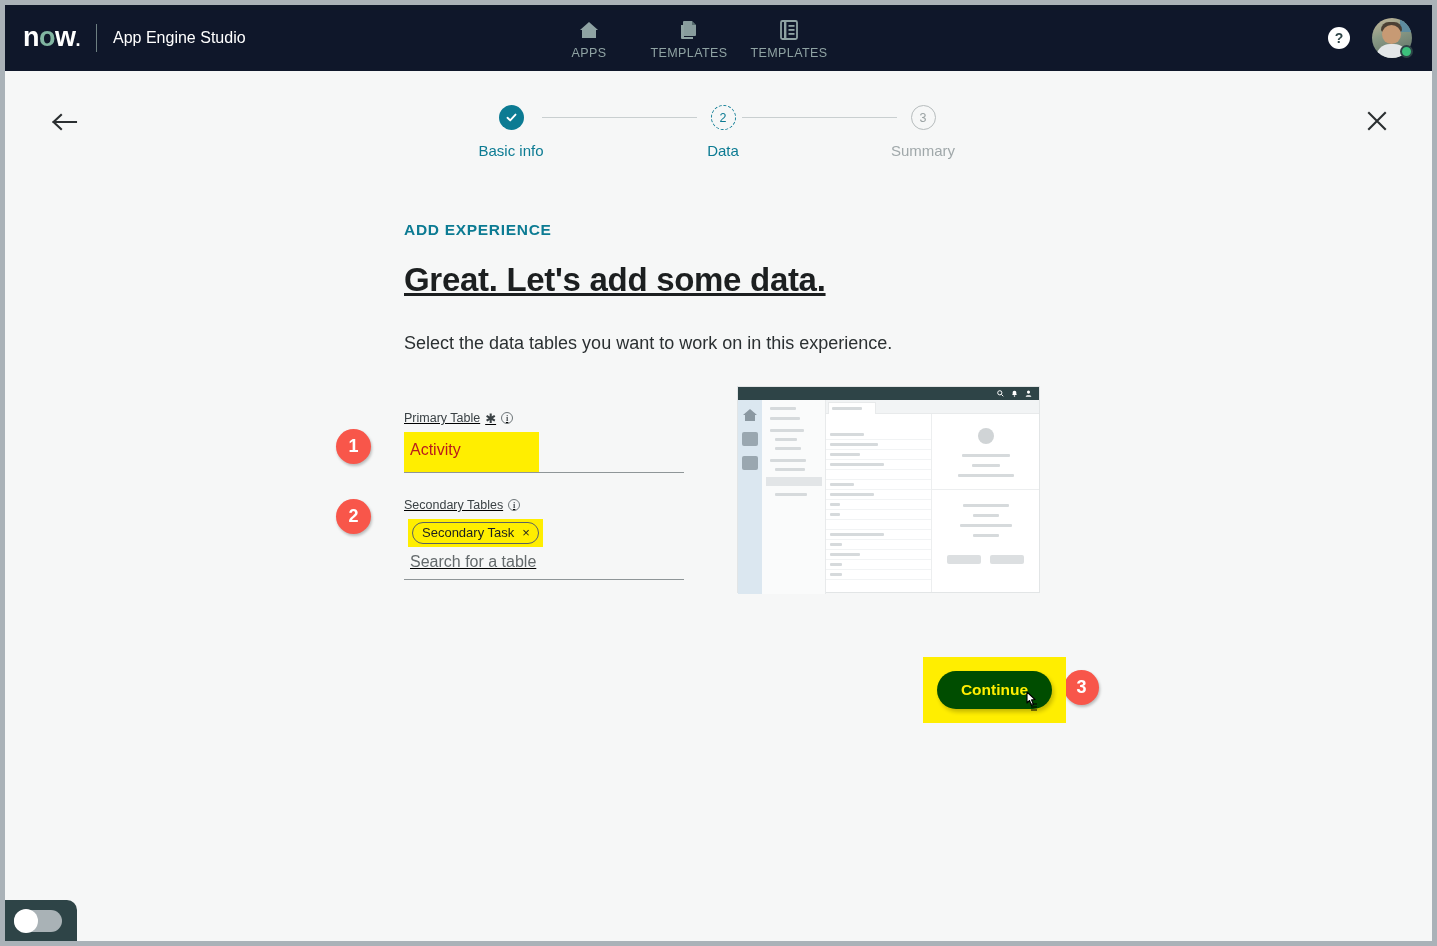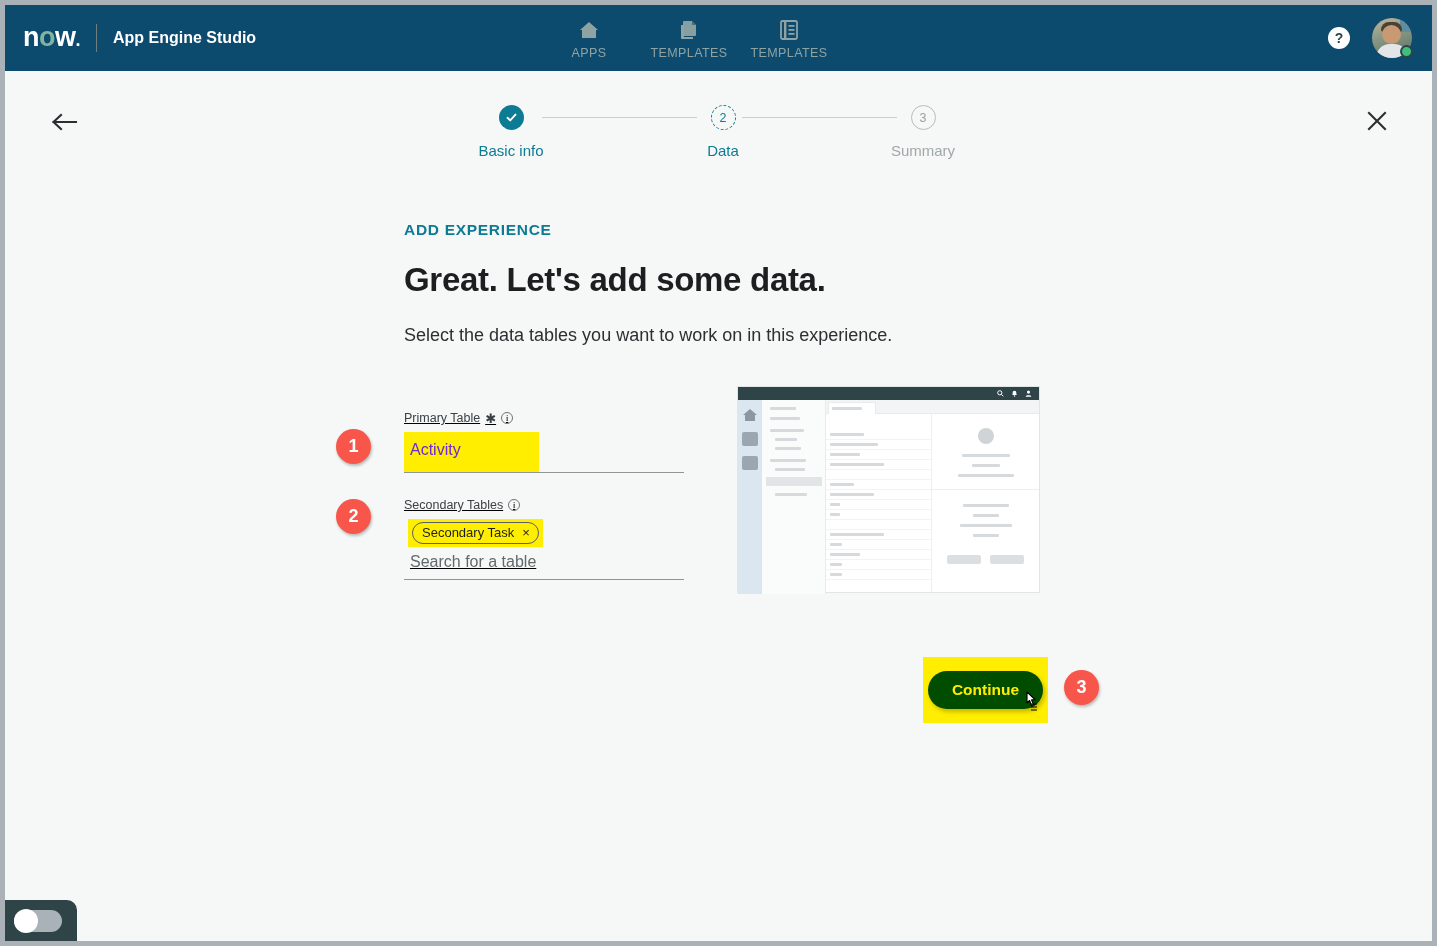--- a/index.html
+++ b/index.html
@@ -21,21 +21,21 @@
     background: #f6f7f7;
     overflow: hidden;
   }
 
   
   .topbar {
     position: absolute;
     left: 0; top: 0;
     width: 1427px;
     height: 66px;
-    background: #0c4a6e;
+    background: #0f172a;
     display: flex;
     align-items: center;
   }
 
   .brand {
     display: flex;
     align-items: center;
     height: 100%;
     padding-left: 18px;
   }
@@ -52,21 +52,21 @@
   .now-logo .dot { font-size: 18px; }
   .brand-divider {
     width: 1px;
     height: 28px;
     background: #6d7f81;
     margin: 0 16px;
   }
   .brand-title {
     color: #ffffff;
     font-size: 16px;
-    font-weight: 700;
+    font-weight: 400;
   }
 
   .nav-items {
     position: absolute;
     left: 534px;
     top: 0;
     height: 66px;
     display: flex;
     align-items: flex-start;
   }
@@ -248,21 +248,22 @@
     font-size: 15.5px;
     font-weight: 700;
     letter-spacing: 0.7px;
     margin-bottom: 22px;
   }
   .headline {
     font-size: 33px;
     font-weight: 700;
     color: #1c1f20;
     letter-spacing: -0.3px;
-    margin-bottom: 26px;
+    margin-bottom: 34px;
+    text-decoration: underline;
   }
   .subhead {
     font-size: 18px;
     color: #2b3032;
     font-weight: 400;
   }
 
   
   .form-area { position: absolute; left: 399px; top: 405px; width: 290px; }
 
@@ -291,21 +292,21 @@
     cursor: pointer;
   }
   .field-underline {
     width: 280px;
     height: 1px;
     background: #8f9698;
   }
 
   .value-text {
     font-size: 16px;
-    color: #6d28d9;
+    color: #b91c1c;
     padding: 5px 6px 7px 6px;
     display: inline-block;
   }
   .hl-box-primary {
     display: inline-block;
     background: #ffee00;
     width: 135px;
     padding: 4px 0 6px 0;
   }
   .hl-box-primary .value-text { padding-left: 6px; }
@@ -432,21 +433,21 @@
     width: 34px; height: 9px;
     background: #dcdfe1;
     border-radius: 2px;
     display: inline-block;
   }
 
   
   .continue-wrap {
     position: absolute;
     left: 918px; top: 652px;
-    width: 125px; height: 66px;
+    width: 143px; height: 66px;
     background: #ffee00;
     display: flex;
     align-items: center;
     justify-content: center;
   }
   .continue-btn {
     background: #004d00;
     color: #ffee00;
     font-size: 15.5px;
     font-weight: 700;

